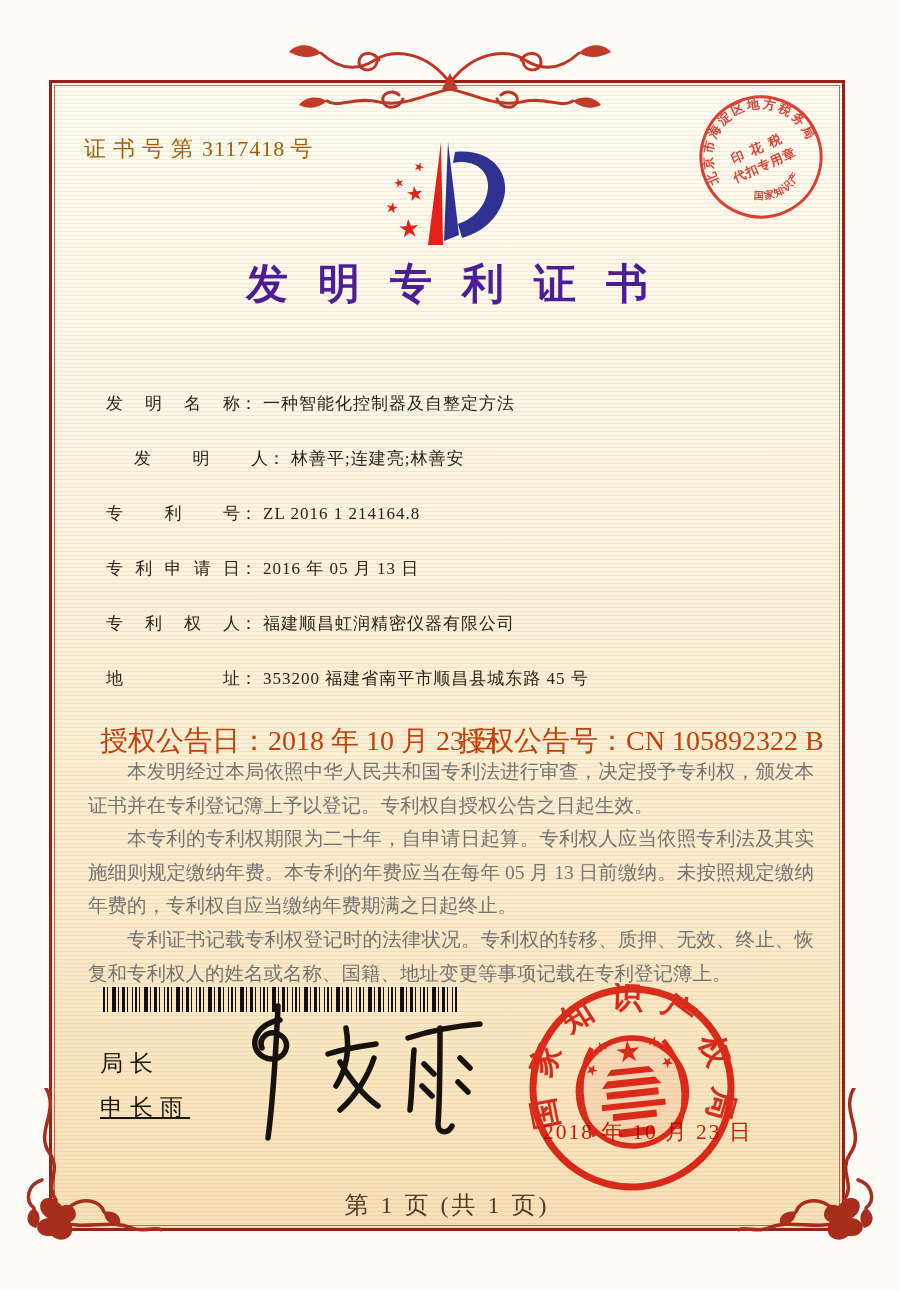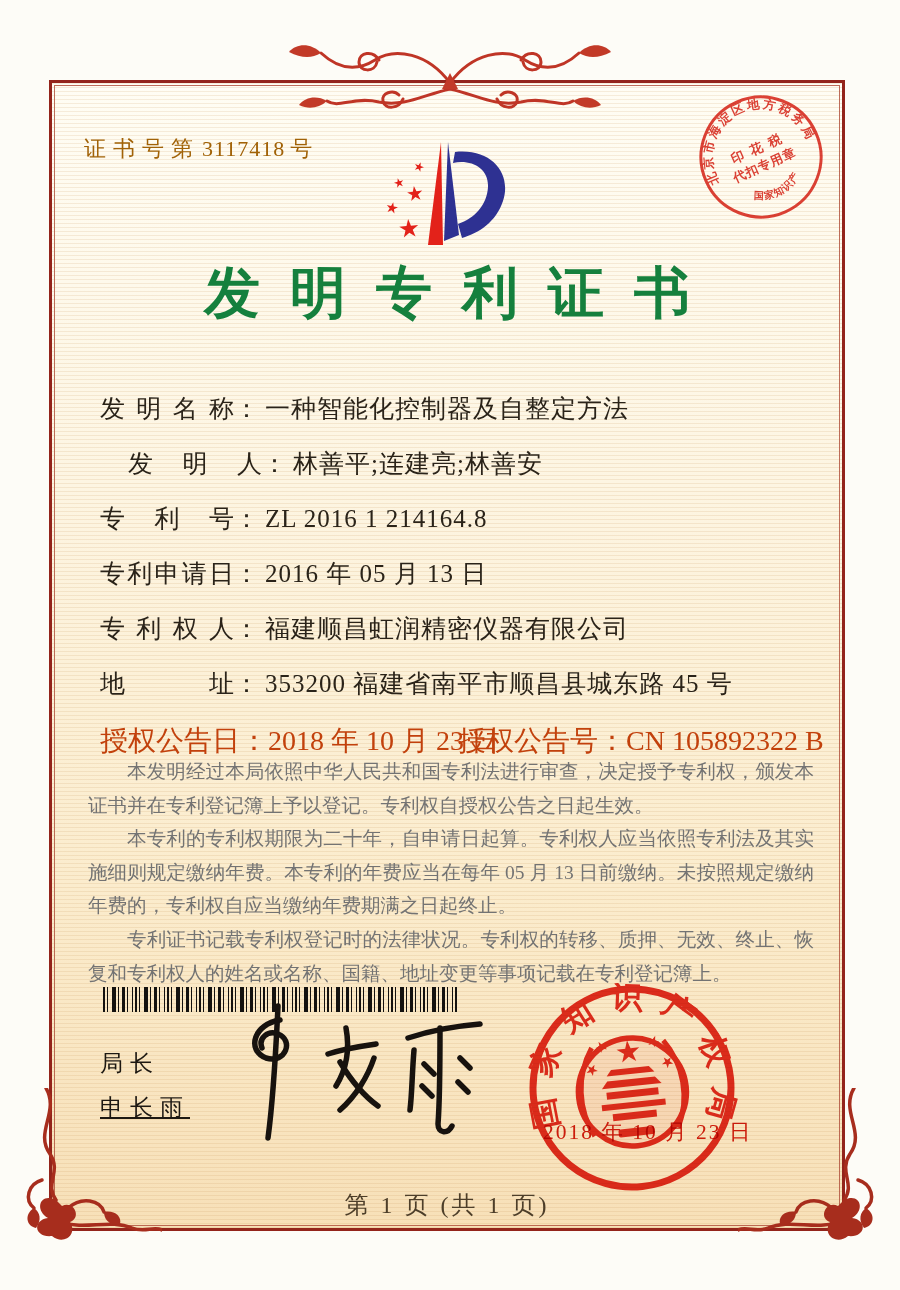--- a/index.html
+++ b/index.html
@@ -21,23 +21,23 @@
     content:"";position:absolute;inset:2px;border:1px solid rgba(178,84,62,.85);pointer-events:none;
   }
   .ornament{position:absolute;z-index:3;}
   
   .cert-no{position:absolute;left:84px;top:134px;font-size:22px;color:#a16207;z-index:4;white-space:nowrap;}
   .cert-no .sp{letter-spacing:7px;}
   .cert-no .num{letter-spacing:1px;margin-left:2px;}
   .cert-no .suf{margin-left:5px;}
   .doc-title{
     position:absolute;left:49px;top:256px;width:796px;text-align:center;z-index:4;
-    font-size:56px;font-weight:700;letter-spacing:30px;text-indent:30px;color:#15803d;
-  }
-  .row{position:absolute;left:100px;font-size:25px;white-space:nowrap;z-index:4;color:#2a2319;}
+    font-size:42px;font-weight:700;letter-spacing:30px;text-indent:30px;color:#4c1d95;
+  }
+  .row{position:absolute;left:106px;font-size:17px;white-space:nowrap;z-index:4;color:#2a2319;}
   .row .lbl{display:inline-block;width:134px;text-align:justify;text-align-last:justify;vertical-align:bottom;}
   .row .val{margin-left:6px;letter-spacing:1px;}
   .grant{position:absolute;font-size:28px;white-space:nowrap;z-index:4;color:#c2410c;}
   .paras{position:absolute;left:88px;top:755px;width:726px;z-index:4;}
   .paras p{margin:0;text-indent:2em;font-size:19.5px;line-height:33.6px;text-align:justify;color:#737373;}
   
   .barcode{
     position:absolute;left:103px;top:987px;width:356px;height:25px;z-index:4;
     background:repeating-linear-gradient(90deg,
       #141210 0 2px,transparent 2px 4px,#141210 4px 5px,transparent 5px 9px,

